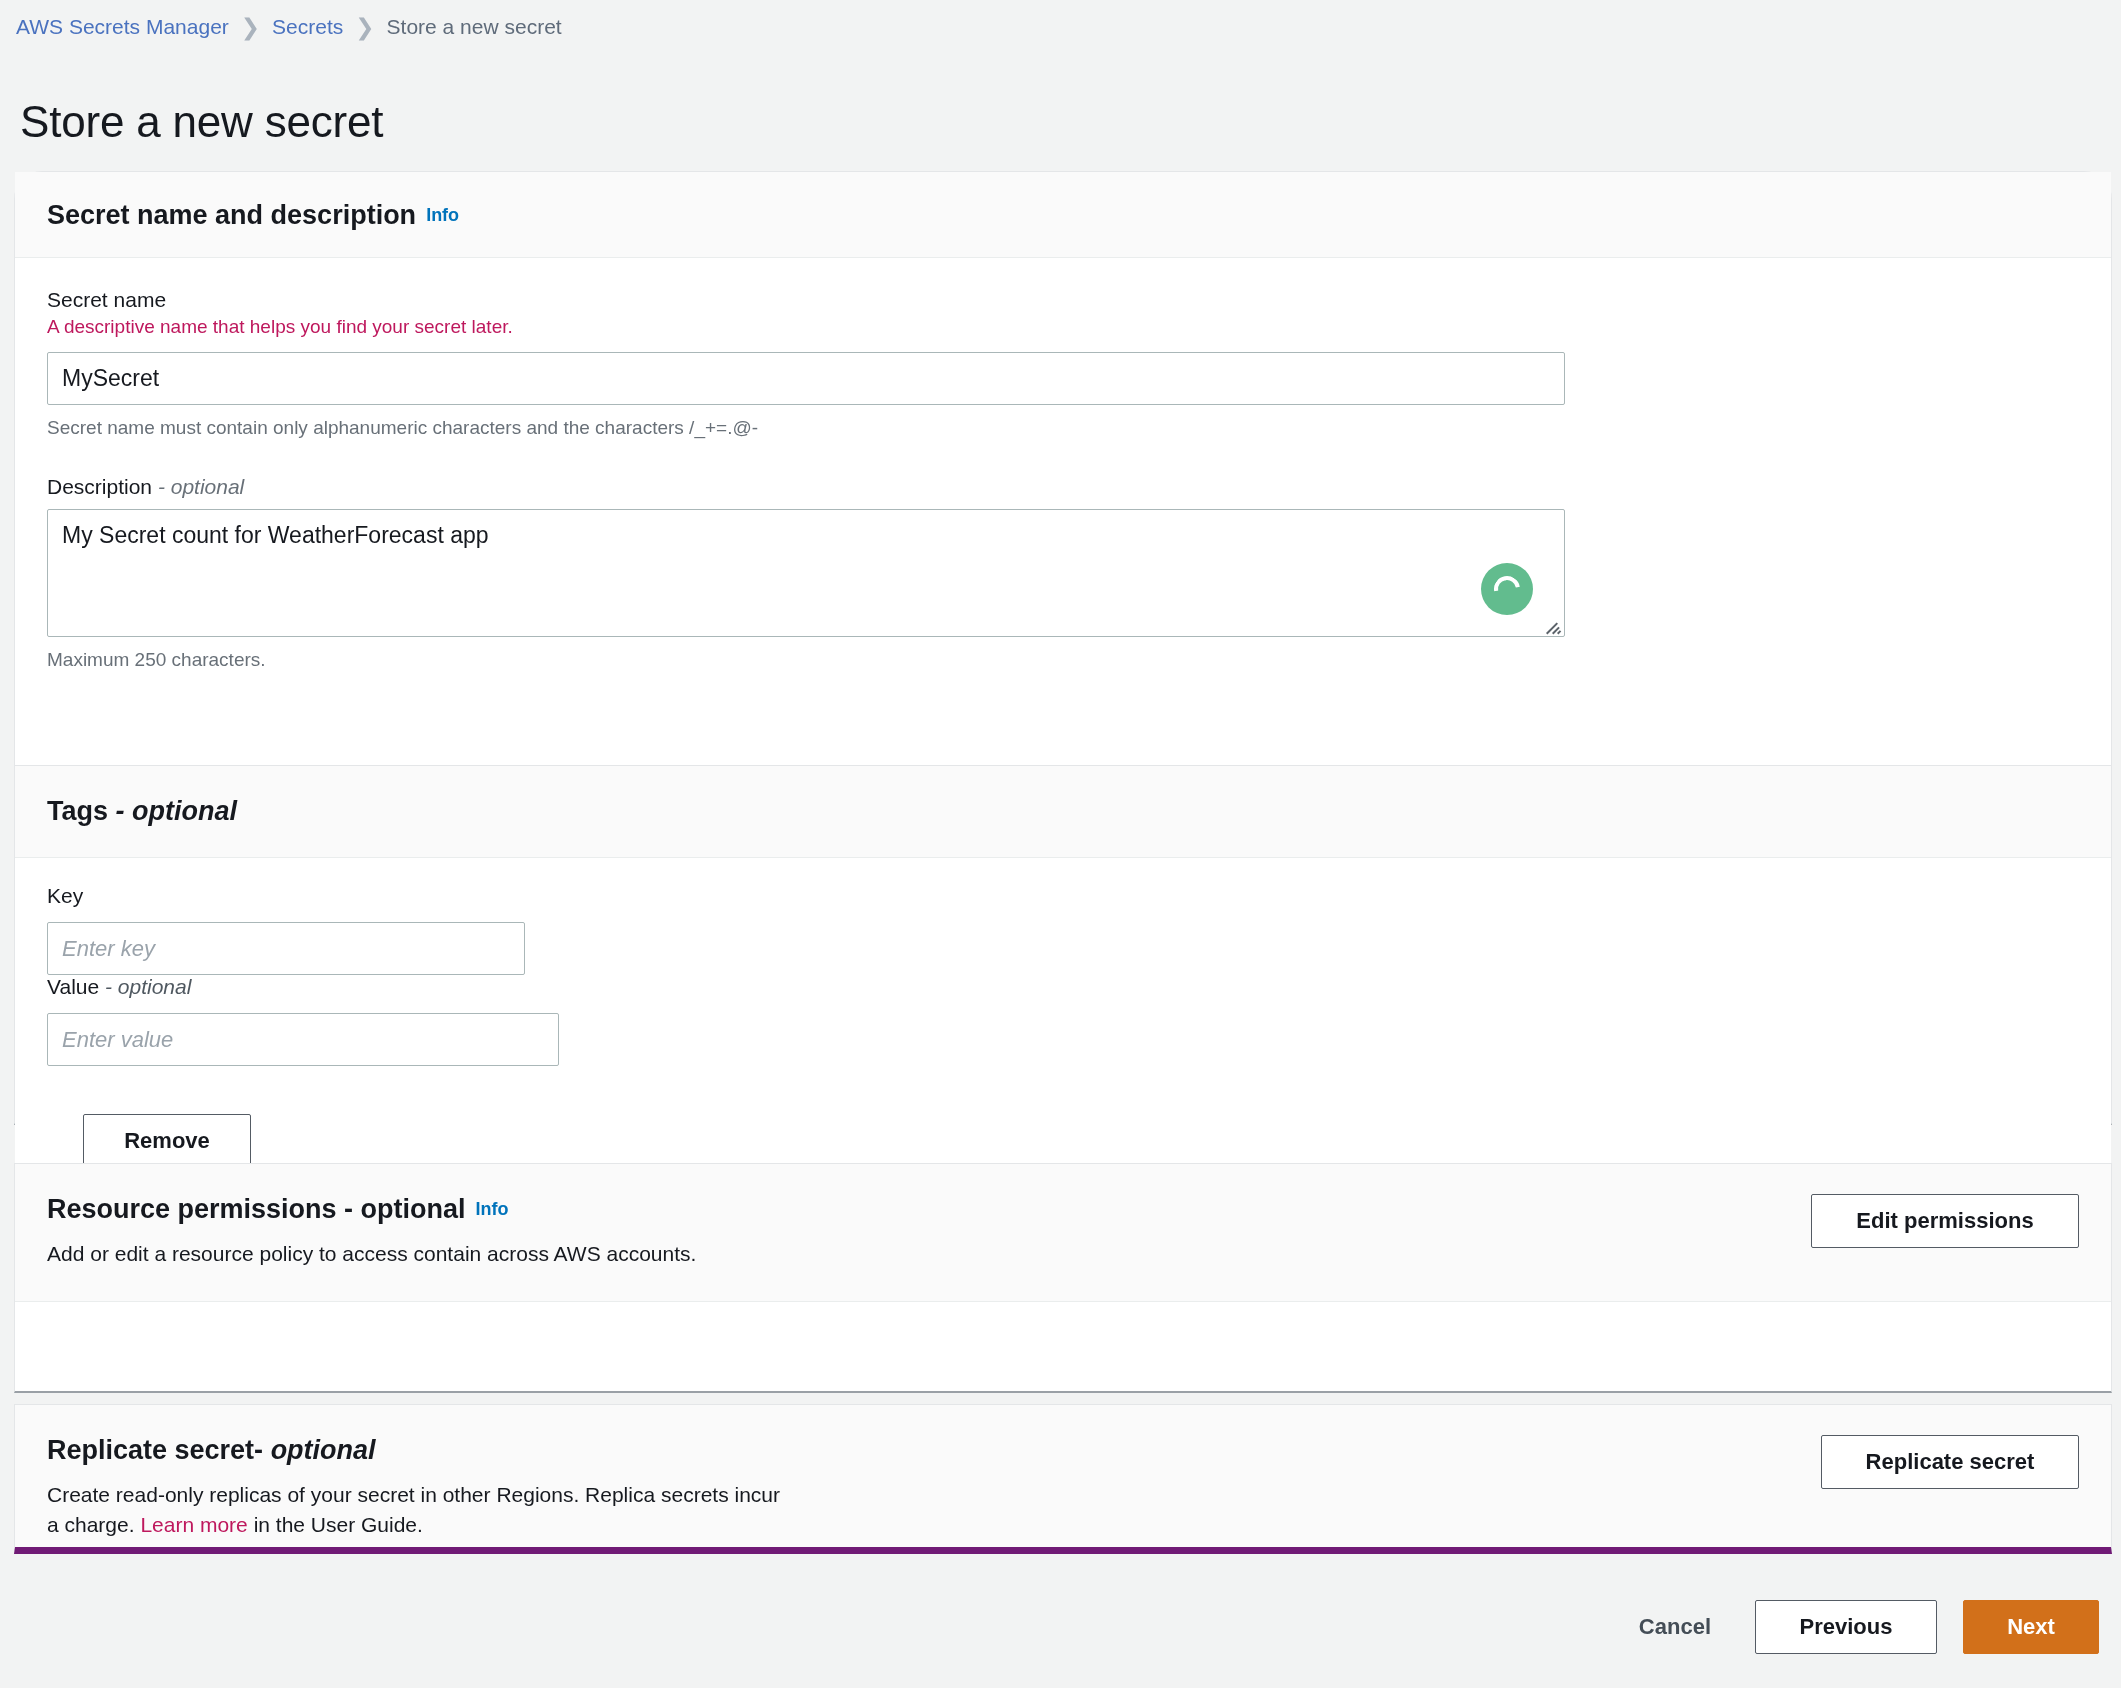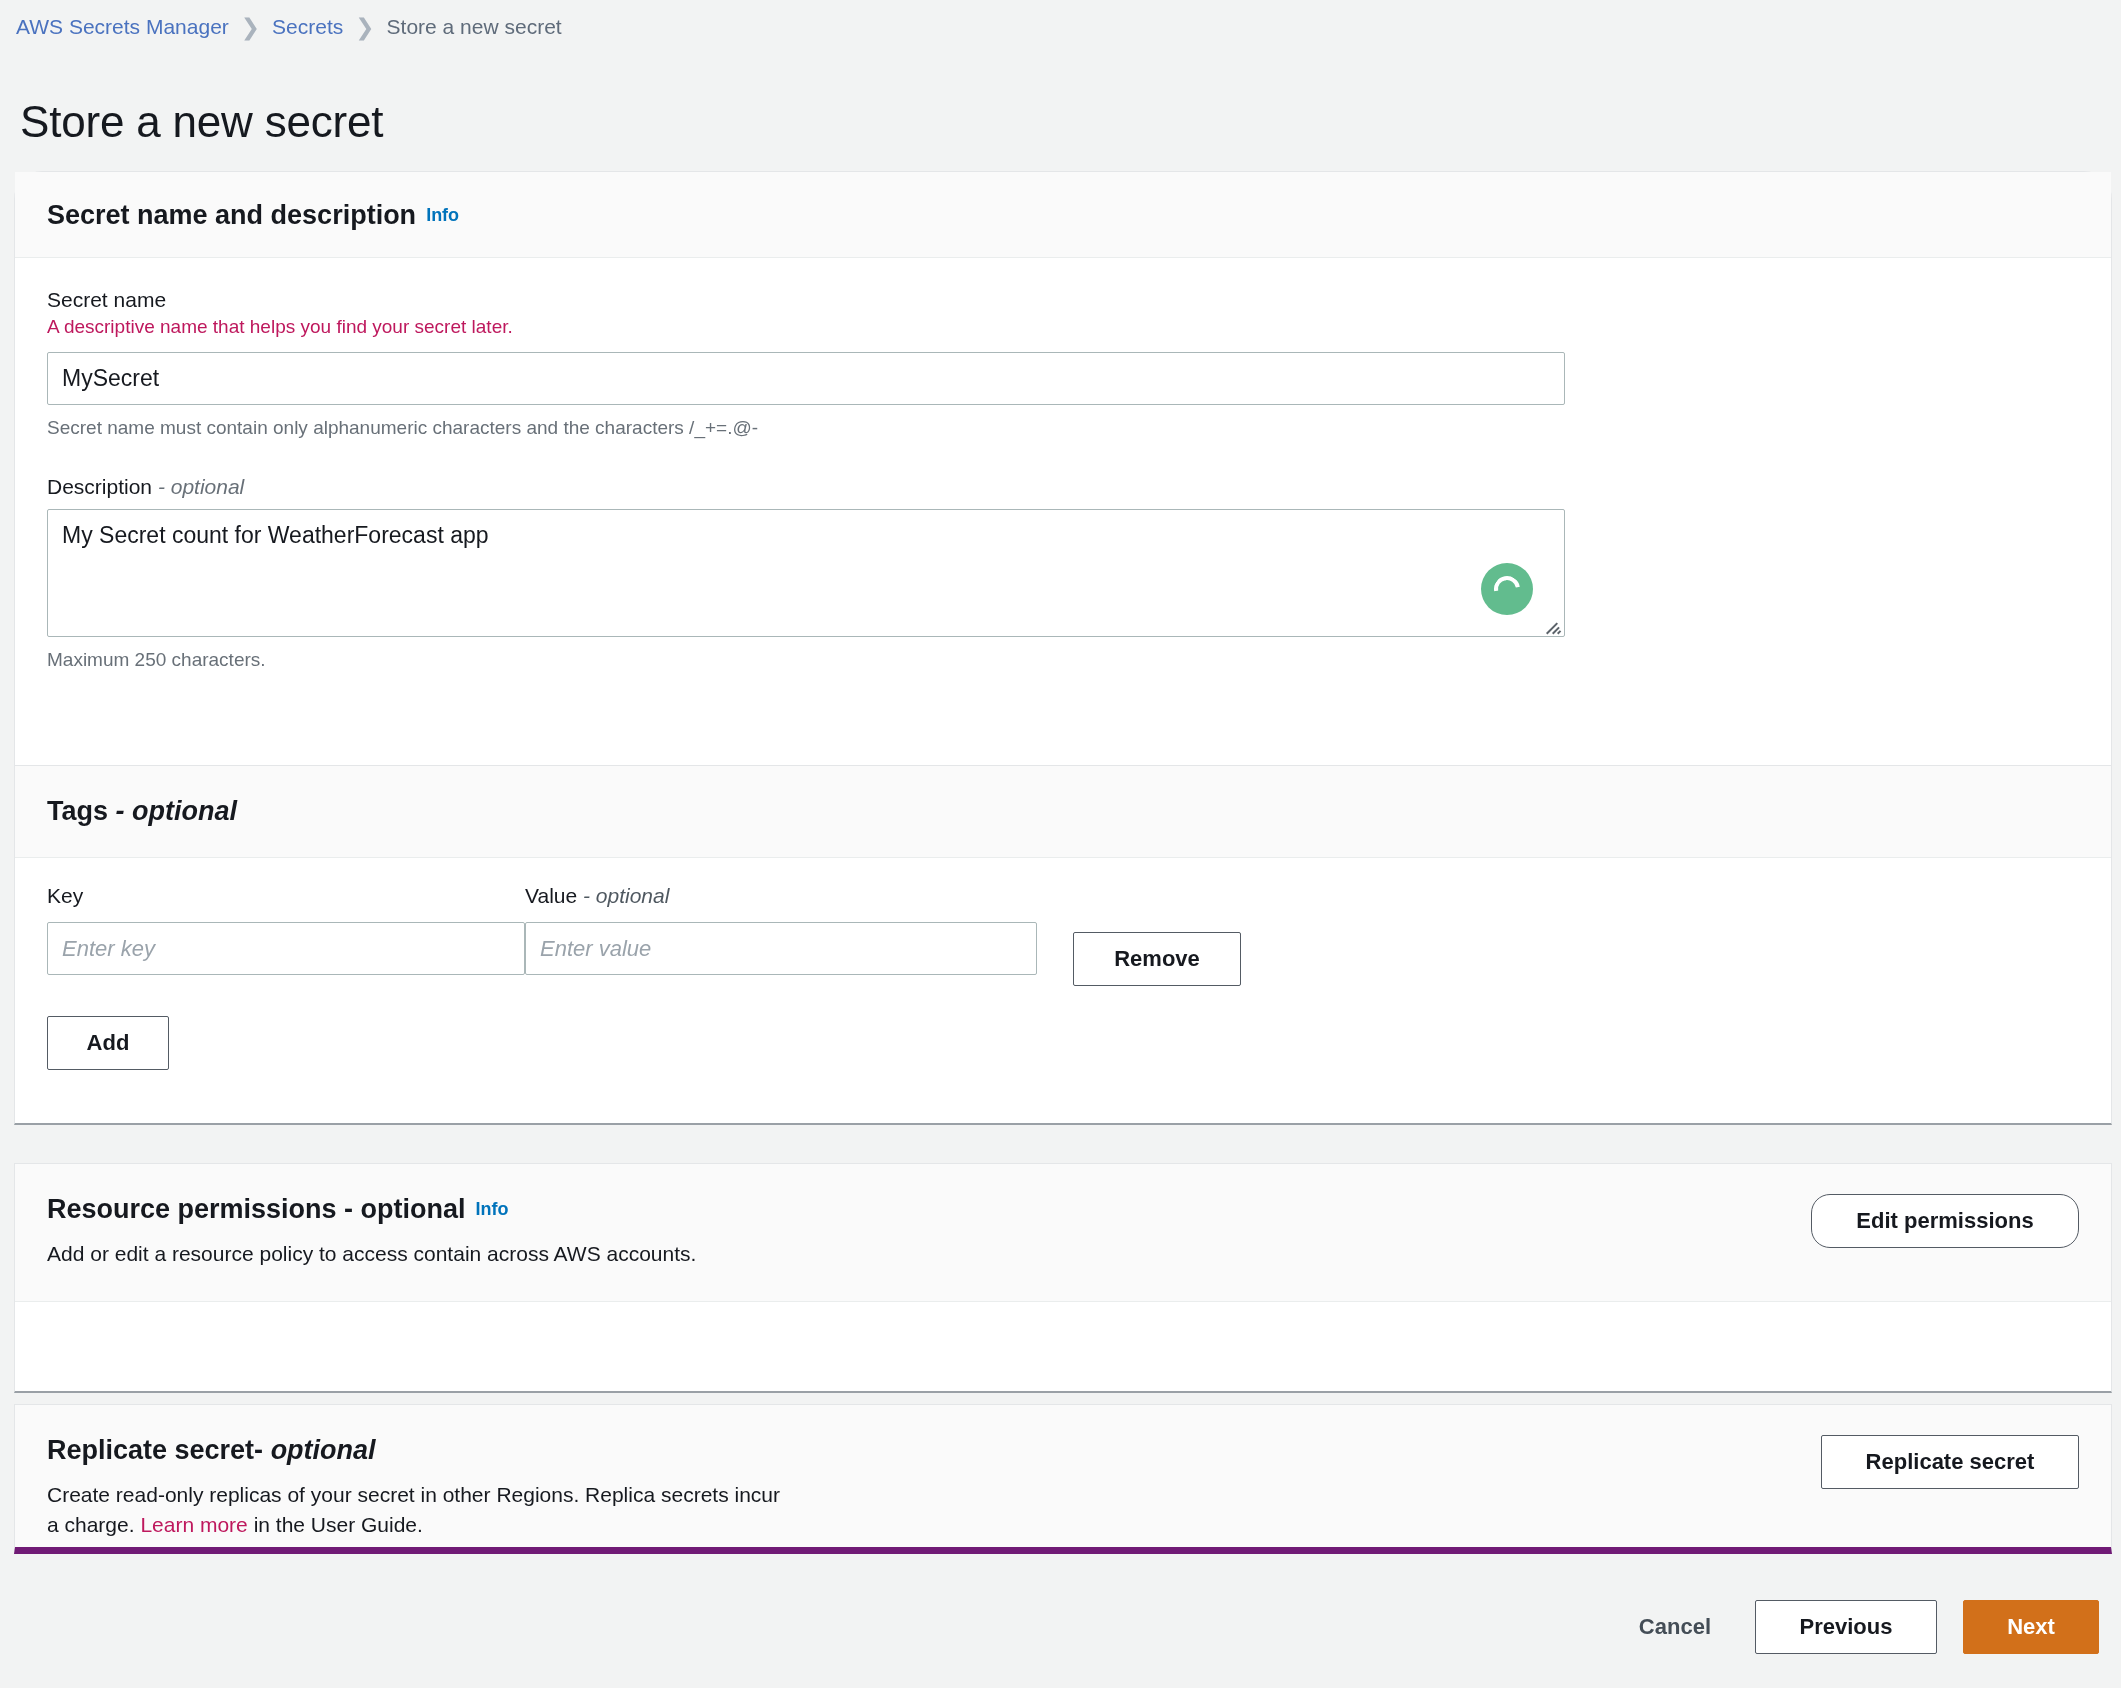--- a/index.html
+++ b/index.html
@@ -117,21 +117,21 @@
   .cursor-dot .arc {
     width: 26px; height: 26px;
     border: 4px solid #ffffff;
     border-radius: 50%;
     border-right-color: transparent;
     border-bottom-color: transparent;
     transform: rotate(35deg);
   }
 
   
-  .tag-grid { display: flex; align-items: flex-start; }
+  .tag-grid { display: flex; align-items: flex-start; flex-direction: column; }
   .tag-col-key { width: 478px; }
   .tag-col-val { width: 512px; }
   .tag-col-btn { margin-left: 36px; padding-top: 48px; }
   .tag-input {
     width: 100%; height: 53px;
     border: 1px solid #aab7b8; border-radius: 2px;
     padding: 0 14px; font-size: 22px; color: #16191f;
     font-family: "Liberation Sans", sans-serif; outline: none; background: #fff;
   }
   .tag-input::placeholder { color: #9aa3ab; font-style: italic; }
@@ -252,21 +252,21 @@
     </div>
   </section>
 
   <section class="panel" style="top:1163px; height:230px;">
     <div class="panel-head" style="padding:30px 32px 32px 32px;">
       <div class="split-row">
         <div>
           <span class="panel-title">Resource permissions - optional</span><span class="info-link">Info</span>
           <div class="section-sub">Add or edit a resource policy to access contain across AWS accounts.</div>
         </div>
-        <button class="btn" style="min-width:268px;border-radius:19px;">Edit permissions</button>
+        <button class="btn" style="min-width:268px;">Edit permissions</button>
       </div>
     </div>
     <div class="panel-body" style="height:72px; padding:0;"></div>
   </section>
 
   <section class="panel" style="top:1404px; height:150px; border-bottom:7px solid #701a75;">
     <div class="panel-head" style="padding:30px 32px 26px 32px; border-bottom:none; height:100%;">
       <div class="split-row">
         <div>
           <span class="panel-title">

